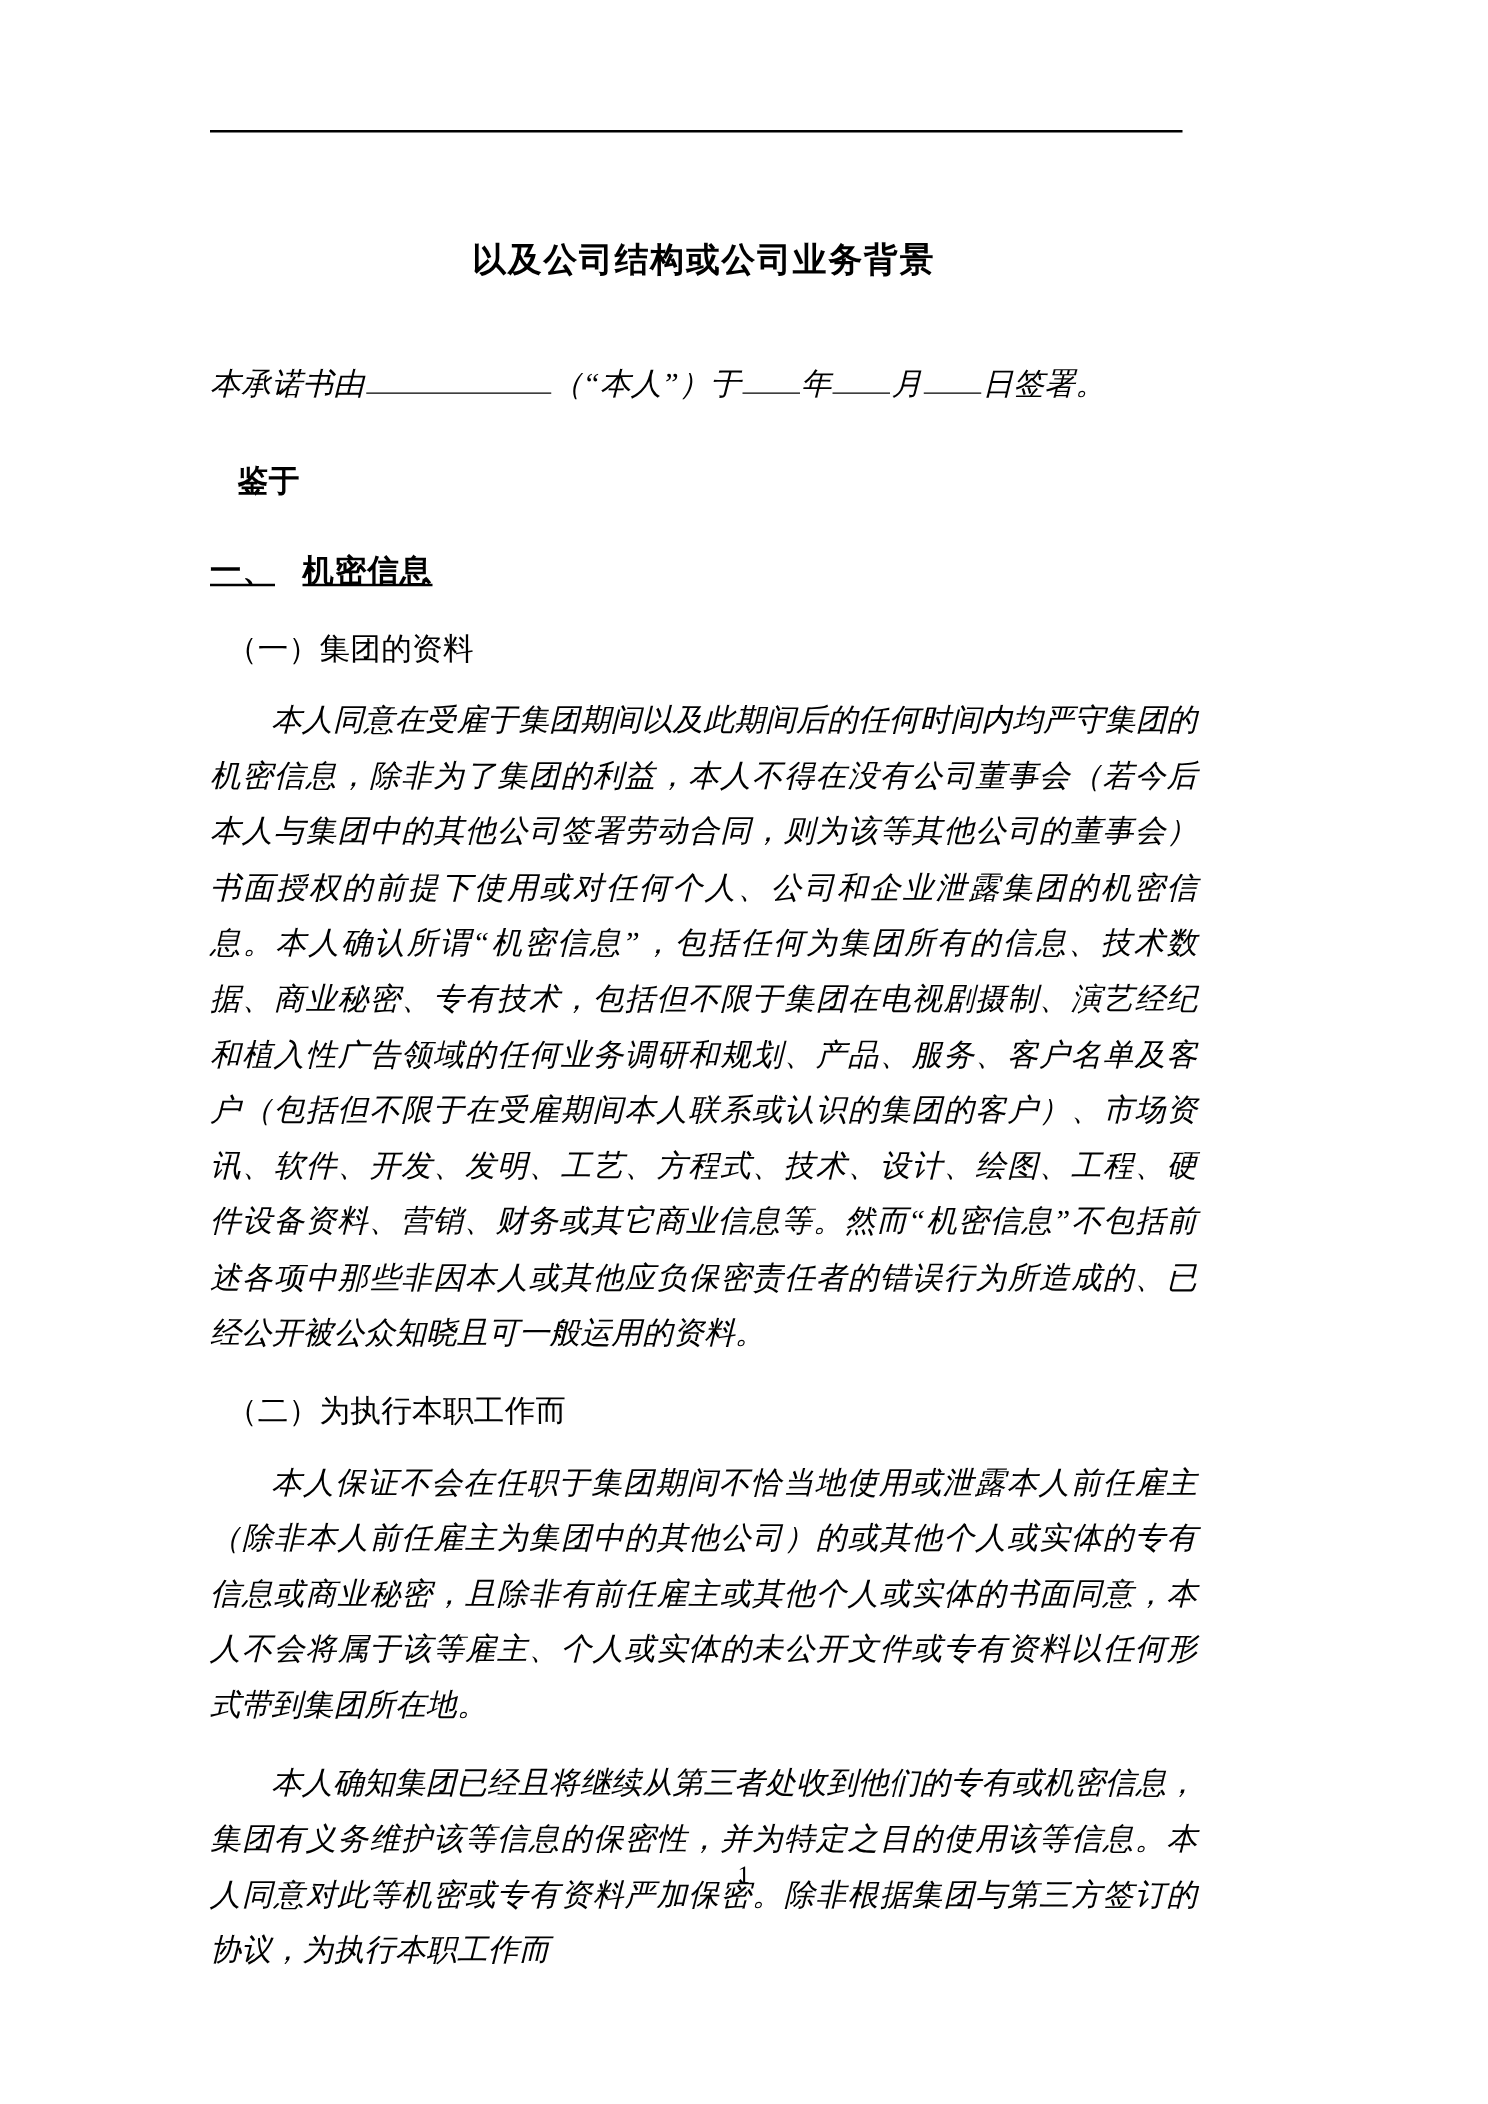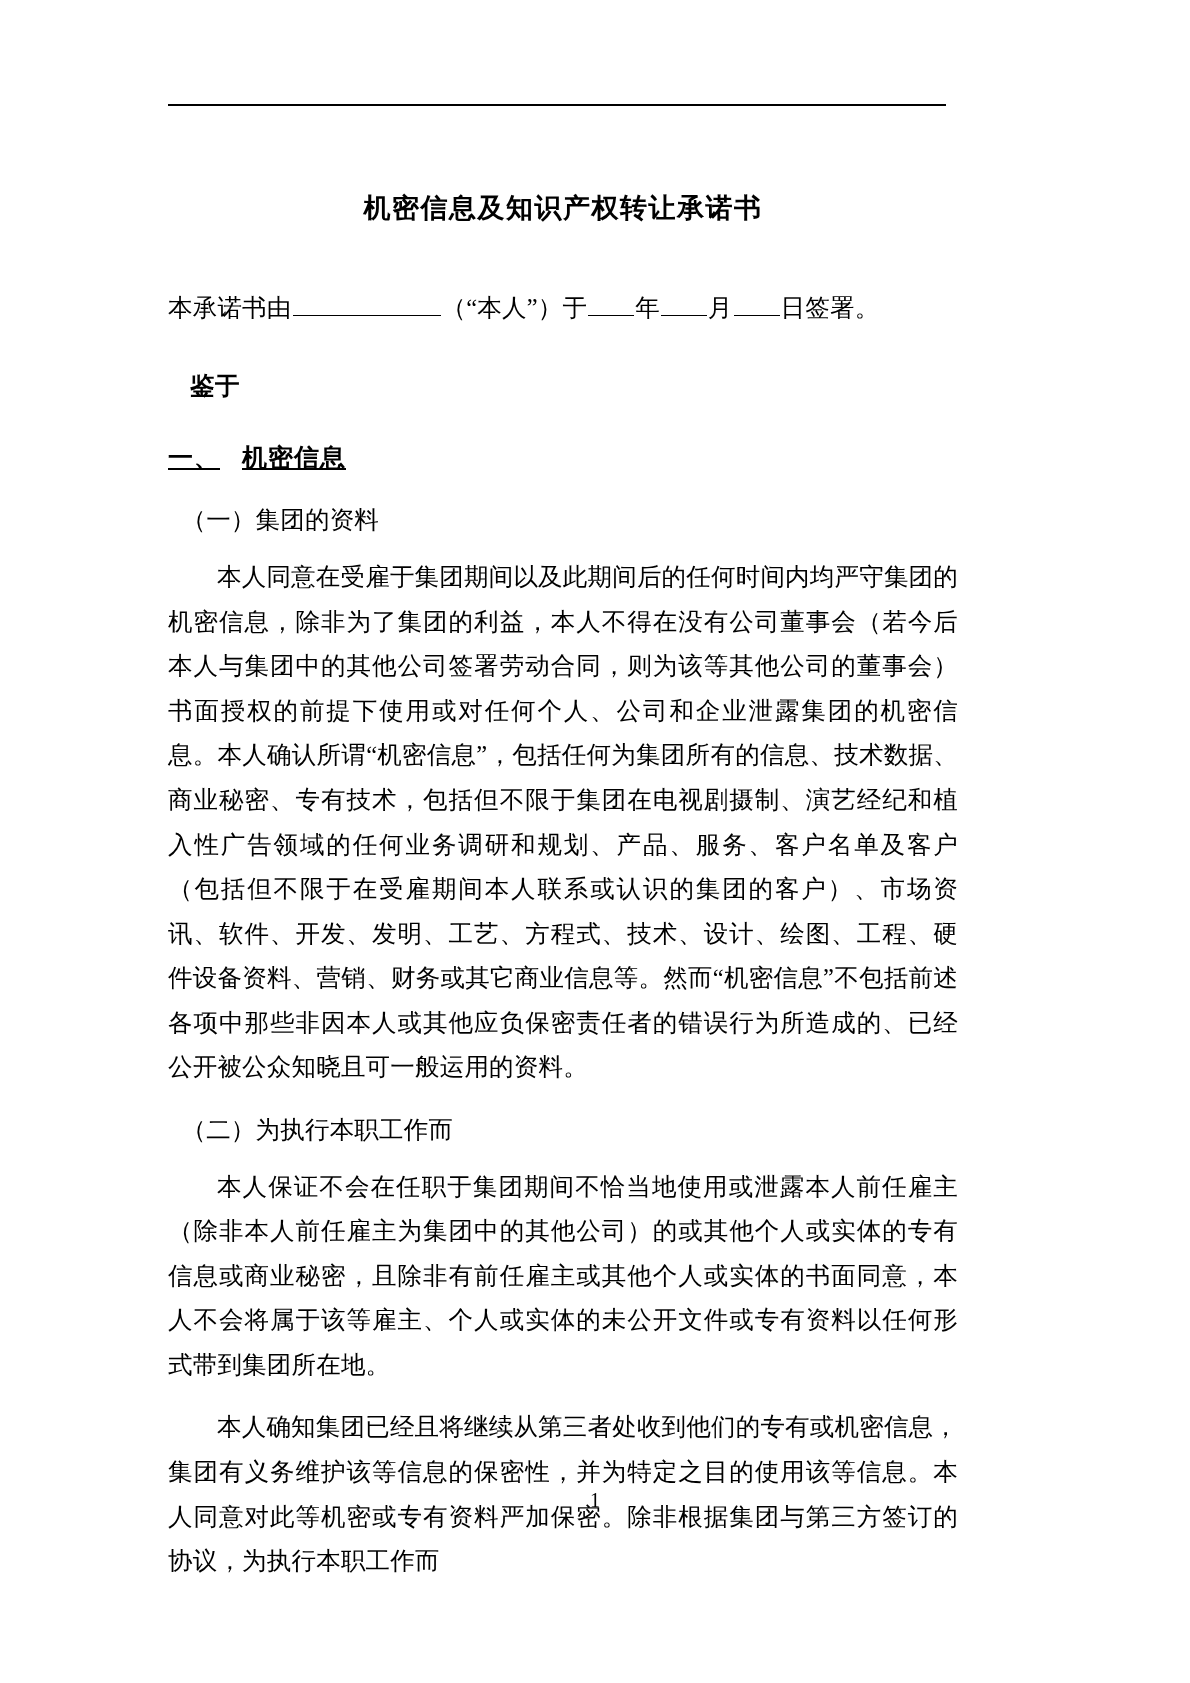--- a/index.html
+++ b/index.html
@@ -47,20 +47,21 @@
   p {
     margin: 0;
   }
   .para {
     font-size: 24.5px;
     line-height: 1.82;
     text-align: justify;
     text-justify: inter-ideograph;
     letter-spacing: 0.2px;
     margin-bottom: 18px;
+    font-style: italic;
   }
   .para.indent {
     text-indent: 2em;
   }
   .heading-bold {
     font-size: 24.5px;
     line-height: 1.82;
     font-weight: bold;
     margin-bottom: 14px;
     letter-spacing: 0.5px;
@@ -109,21 +110,21 @@
 </style>
 </head>
 <body>
 
 <div class="page">
 
   <div class="header-rule"></div>
 
   <div class="content">
 
-    <h1 class="doc-title">机密信息及知识产权转让承诺书</h1>
+    <h1 class="doc-title">以及公司结构或公司业务背景</h1>
 
     <p class="para"><span>本承诺书由</span><span class="blank-line bl-long"></span><span>（“本人”）于</span><span class="blank-line bl-short"></span><span>年</span><span class="blank-line bl-short"></span><span>月</span><span class="blank-line bl-short"></span><span>日签署。</span></p>
 
     <div class="spacer-sm"></div>
 
     <p class="heading-bold">鉴于</p>
 
 
     <p class="section-heading"><span class="num">一、</span><span>机密信息</span></p>
 

